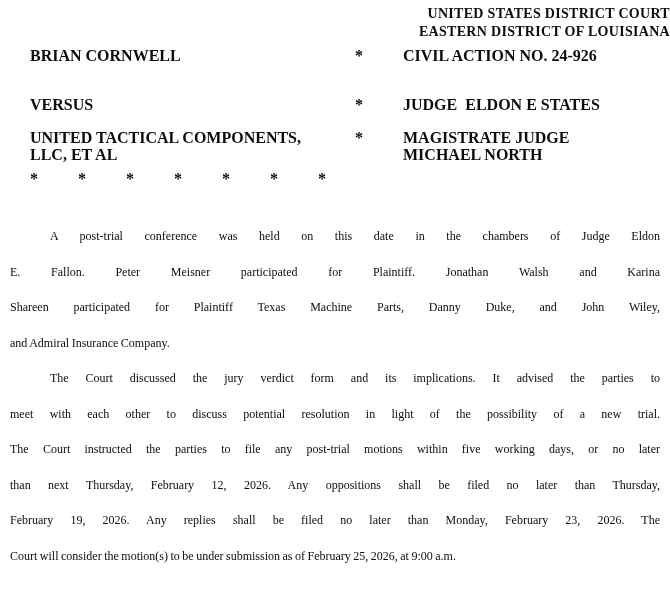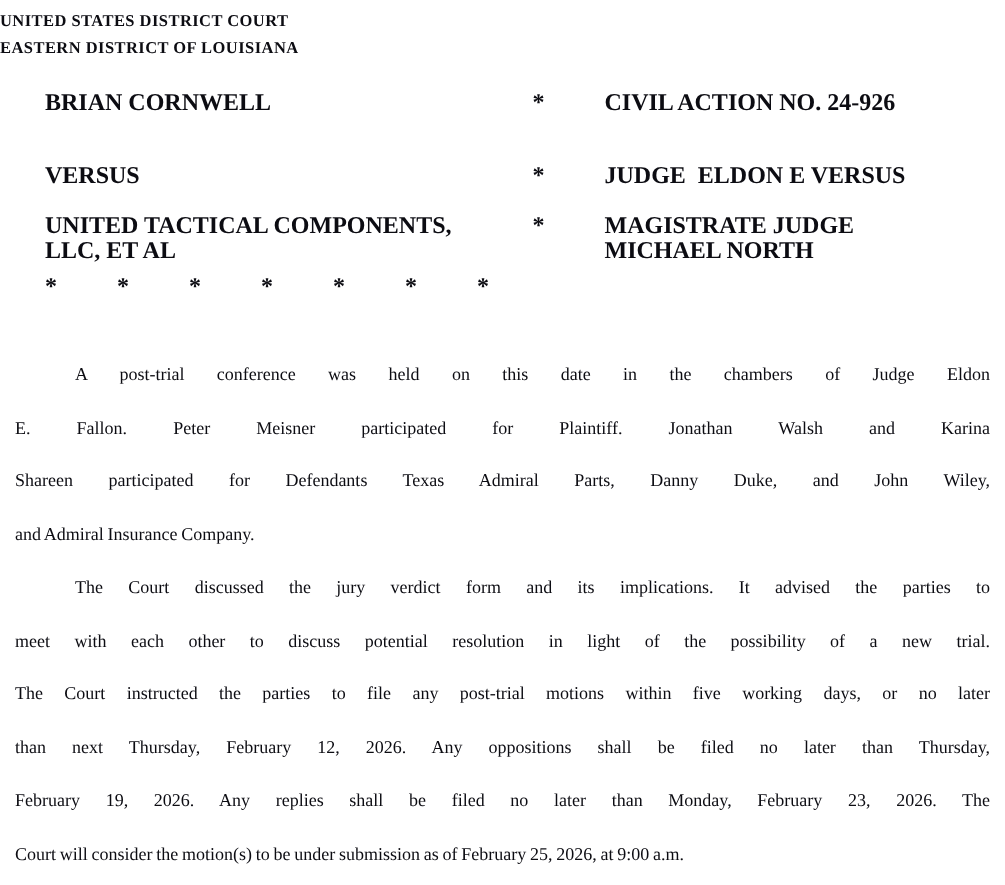--- a/index.html
+++ b/index.html
@@ -8,37 +8,38 @@
     position: relative;
     width: 670px;
     height: 590px;
     background: #ffffff;
     color: #0c0c12;
     font-family: "Liberation Serif", serif;
     overflow: hidden;
   }
   .header {
     padding-top: 5px;
-    text-align: left;
+    text-align: right;
     font-weight: 700;
-    font-size: 11px;
+    font-size: 14px;
     line-height: 18px;
     letter-spacing: 0.3px;
+    padding-left: 44px;
   }
   .caption-row {
     display: grid;
     grid-template-columns: 325px 48px auto;
     padding-left: 30px;
     padding-right: 8px;
     font-weight: 700;
     font-size: 16px;
     line-height: 17px;
   }
   .caption-row .cell { white-space: pre-wrap; }
-  .row1 { margin-top: 19px; }
+  .row1 { margin-top: 6px; }
   .row2 { margin-top: 32px; }
   .row3 { margin-top: 16px; }
   .star-row {
     margin-top: 7px;
     padding-left: 30px;
     font-weight: 700;
     font-size: 16px;
     line-height: 17px;
     white-space: pre;
     word-spacing: 36px;
@@ -69,37 +70,37 @@
 
   <div class="caption-row row1">
     <div class="cell">BRIAN CORNWELL</div>
     <div class="cell">*</div>
     <div class="cell">CIVIL ACTION NO. 24-926</div>
   </div>
 
   <div class="caption-row row2">
     <div class="cell">VERSUS</div>
     <div class="cell">*</div>
-    <div class="cell">JUDGE  ELDON E VERSUS</div>
+    <div class="cell">JUDGE  ELDON E STATES</div>
   </div>
 
   <div class="caption-row row3">
     <div class="cell">UNITED TACTICAL COMPONENTS,
 LLC, ET AL</div>
     <div class="cell">*</div>
     <div class="cell">MAGISTRATE JUDGE
 MICHAEL NORTH</div>
   </div>
 
   <div class="star-row">* * * * * * *</div>
 
   <div class="body-text">
     <div class="line first">A post-trial conference was held on this date in the chambers of Judge Eldon</div>
     <div class="line">E. Fallon. Peter Meisner participated for Plaintiff. Jonathan Walsh and Karina</div>
-    <div class="line">Shareen participated for Defendants Texas Admiral Parts, Danny Duke, and John Wiley,</div>
+    <div class="line">Shareen participated for Plaintiff Texas Machine Parts, Danny Duke, and John Wiley,</div>
     <div class="line para-end">and Admiral Insurance Company.</div>
     <div class="line first">The Court discussed the jury verdict form and its implications. It advised the parties to</div>
     <div class="line">meet with each other to discuss potential resolution in light of the possibility of a new trial.</div>
     <div class="line">The Court instructed the parties to file any post-trial motions within five working days, or no later</div>
     <div class="line">than next Thursday, February 12, 2026. Any oppositions shall be filed no later than Thursday,</div>
     <div class="line">February 19, 2026. Any replies shall be filed no later than Monday, February 23, 2026. The</div>
     <div class="line para-end">Court will consider the motion(s) to be under submission as of February 25, 2026, at 9:00 a.m.</div>
   </div>
 
 </div>

